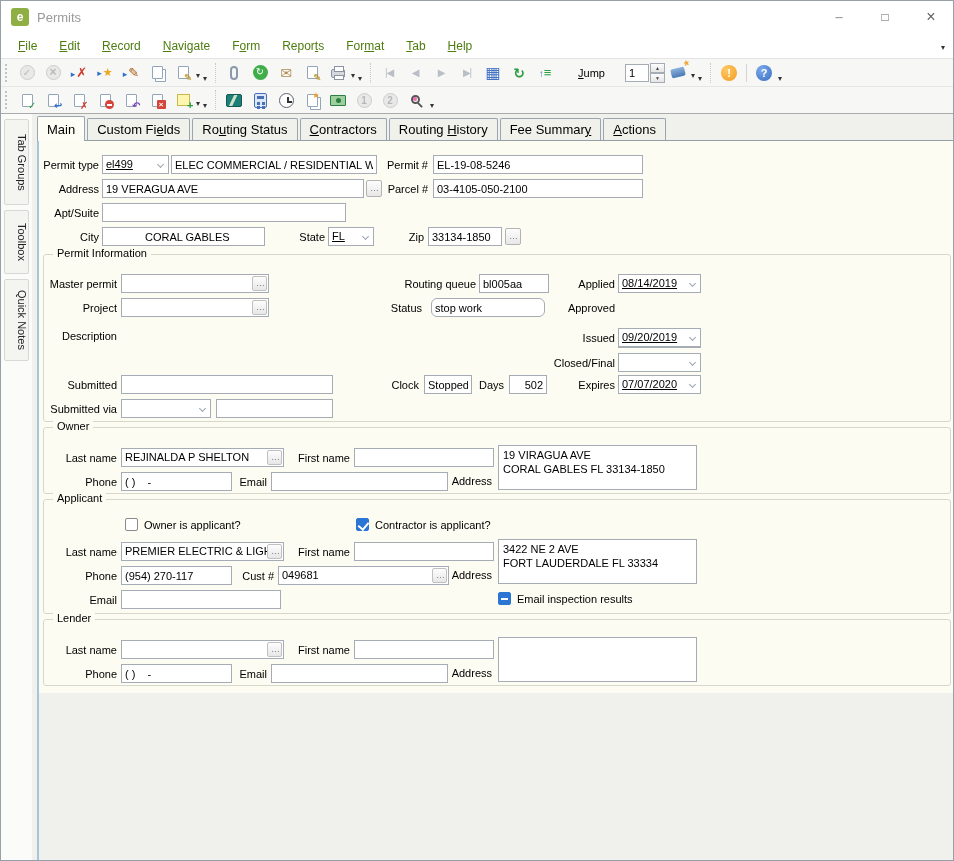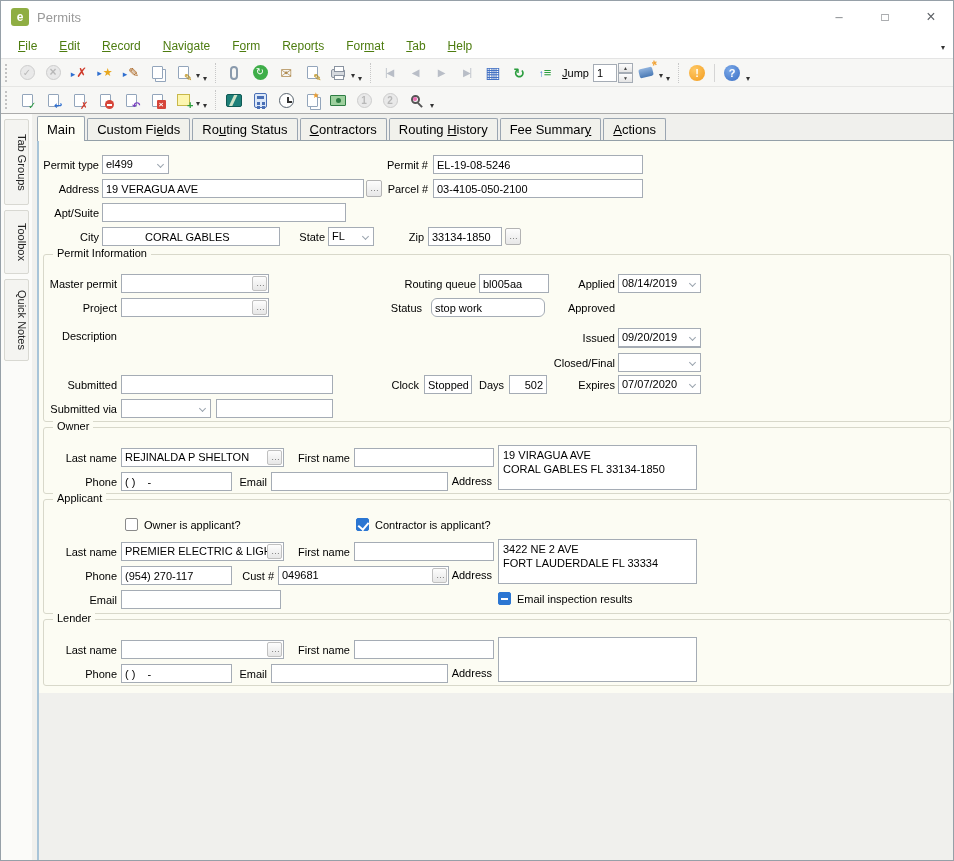--- a/index.html
+++ b/index.html
@@ -61,21 +61,21 @@
   .i-mail::after{content:"✉"; font-size:14px; color:#b08c52;}
   .i-print { width:14px; height:9px; background:#d5d9de; border:1px solid #8a93a0; border-radius:2px; position:relative; margin-top:2px; }
   .i-print::before{content:""; position:absolute; left:2px; top:-4px; width:8px; height:4px; background:#fff; border:1px solid #8a93a0;}
   .i-print::after{content:""; position:absolute; left:2px; bottom:-3px; width:8px; height:3px; background:#fff; border:1px solid #8a93a0;}
   .nav { color:#b9bec7; font-size:10px; letter-spacing:-1px; }
   .i-first::after{content:"|◀";} .i-prev::after{content:"◀";} .i-next::after{content:"▶";} .i-last::after{content:"▶|";}
   .i-grid::after{content:"▦"; color:#4472c4; font-size:16px;}
   .i-refresh::after{content:"↻"; color:#2c9e3f; font-size:14px; font-weight:bold;}
   .i-sort::before{content:"↑"; color:#2f6fd0; font-size:10px;}
   .i-sort::after{content:"≡"; color:#2c9e3f; font-size:13px; font-weight:bold;}
-  #jump-lbl { font-size:11px; margin:0 4px; }
+  #jump-lbl { font-size:11px; margin:0 20px; }
   #jump-input { width:24px; height:18px; border:1px solid #a5acb5; font-size:11px; padding:0 3px; background:#fff; }
   .spin { display:flex; flex-direction:column; margin-left:1px; }
   .spb { width:15px; height:10px; border:1px solid #a5acb5; background:linear-gradient(#fdfdfd,#e4e4e4); font-size:5px; line-height:8px; text-align:center; color:#444; }
   .spu::after{content:"▲";} .spdn::after{content:"▼";}
   .i-erase { width:14px; height:9px; background:linear-gradient(#8fb2dd,#4a7ab5); border-radius:2px; transform:rotate(-14deg); position:relative; }
   .i-erase::after{content:"*"; position:absolute; right:-6px; top:-8px; color:#f0a030; font-size:13px; font-weight:bold;}
   .i-alert { width:16px; height:16px; border-radius:50%; background:radial-gradient(circle at 35% 30%, #ffc966, #f29b1d); color:#fff; font-weight:bold; font-size:11px; line-height:16px; text-align:center; }
   .i-alert::after{content:"!";}
   .i-help { width:16px; height:16px; border-radius:50%; background:radial-gradient(circle at 35% 30%, #7aa8e8, #3a6fc4); color:#fff; font-weight:bold; font-size:11px; line-height:16px; text-align:center; }
   .i-help::after{content:"?";}
@@ -103,21 +103,21 @@
   .tab u { text-decoration:underline; }
   #tabpage { position:absolute; left:36px; top:26px; width:918px; height:722px; border:1px solid #94a0a8; border-left:2px solid #a8c4d8; background:#f0f0ed; }
   #formpanel { position:absolute; left:0; top:0; width:915px; height:552px; background:#fcfcf3; }
 
   
   .lbl { position:absolute; height:19px; line-height:19px; text-align:right; color:#000; white-space:nowrap; }
   .lbll { position:absolute; height:14px; line-height:14px; text-align:left; color:#000; white-space:nowrap; }
   .fld { position:absolute; background:#fff; border:1px solid #a5acb5; height:19px; line-height:17px; padding:0 3px; font-size:11px; color:#000; }
   input.fld { outline:none; }
   .multibox { position:absolute; background:#fff; border:1px solid #a5acb5; padding:2px 4px; font-size:11px; line-height:14px; color:#000; }
-  .combo { padding-right:16px; }
+  .combo { padding-right:16px;text-decoration:underline; }
   .chev { position:absolute; right:5px; top:6px; width:5px; height:5px; border-right:1px solid #9aa4ae; border-bottom:1px solid #9aa4ae; transform:rotate(45deg); }
   .ell { position:absolute; width:16px; height:17px; background:linear-gradient(#fdfdfd,#e7e7e7); border:1px solid #b3b3b3; border-radius:2px; color:#777; }
   .ell::after{content:"…"; font-size:9px; position:absolute; left:3px; top:2px;}
   .ellin { position:absolute; right:1px; top:1px; width:15px; height:15px; background:linear-gradient(#fdfdfd,#e7e7e7); border:1px solid #c0c0c0; border-radius:2px; color:#777; }
   .ellin::after{content:"…"; font-size:9px; position:absolute; left:3px; top:1px;}
   .grp { position:absolute; border:1px solid #d8d8ca; border-radius:3px; }
   .grp-title { position:absolute; top:-8px; left:9px; background:#fcfcf3; padding:0 4px; font-size:11px; }
   .cb { position:absolute; width:13px; height:13px; background:#fff; border:1px solid #8a8a8a; border-radius:2px; }
   .cb.checked { background:#2b76d2; border-color:#2b76d2; }
   .cb.checked::after{content:""; position:absolute; left:3px; top:1px; width:5px; height:8px; border-right:2px solid #fff; border-bottom:2px solid #fff; transform:rotate(40deg);}
@@ -306,34 +306,35 @@
       <span class="tab">Routing <u>H</u>istory</span>
       <span class="tab">Fee Summar<u>y</u></span>
       <span class="tab"><u>A</u>ctions</span>
     </div>
 
     <div id="tabpage">
       <div id="formpanel">
 
         <span class="lbl" style="left:0; top:15px; width:60px;">Permit type</span>
         <div class="fld combo" style="left:63px; top:14px; width:67px;"><span>el499</span><span class="chev"></span></div>
+        <input class="fld" style="left: 132px; top: 14px; width: 206px;" value="ELEC COMMERCIAL / RESIDENTIAL W">
         <span class="lbl" style="left:304px; top:15px; width:85px;">Permit #</span>
         <input class="fld" style="left: 394px; top: 14px; width: 210px;" value="EL-19-08-5246">
 
         <span class="lbl" style="left:0; top:39px; width:60px;">Address</span>
         <input class="fld" style="left: 63px; top: 38px; width: 262px;" value="19 VERAGUA AVE">
         <button class="ell" style="left:327px; top:39px;"></button>
         <span class="lbl" style="left:304px; top:39px; width:85px;">Parcel #</span>
         <input class="fld" style="left: 394px; top: 38px; width: 210px;" value="03-4105-050-2100">
 
         <span class="lbl" style="left:0; top:63px; width:60px;">Apt/Suite</span>
         <input class="fld" style="left: 63px; top: 62px; width: 244px;" value="">
 
         <span class="lbl" style="left:0; top:87px; width:60px;">City</span>
-        <input class="fld" style="left: 63px; top: 86px; width: 178px; padding-left: 42px;" value="CORAL GABLES">
+        <input class="fld" style="left: 63px; top: 86px; width: 163px; padding-left: 42px;" value="CORAL GABLES">
         <span class="lbl" style="left:246px; top:87px; width:40px;">State</span>
         <div class="fld combo" style="left:289px; top:86px; width:46px;"><span>FL</span><span class="chev"></span></div>
         <span class="lbl" style="left:345px; top:87px; width:40px;">Zip</span>
         <input class="fld" style="left: 389px; top: 86px; width: 74px;" value="33134-1850">
         <button class="ell" style="left:466px; top:87px;"></button>
 
         <div class="grp" style="left:4px; top:113px; width:908px; height:168px;">
           <span class="grp-title">Permit Information</span>
 
           <span class="lbl" style="left:0; top:20px; width:73px;">Master permit</span>

